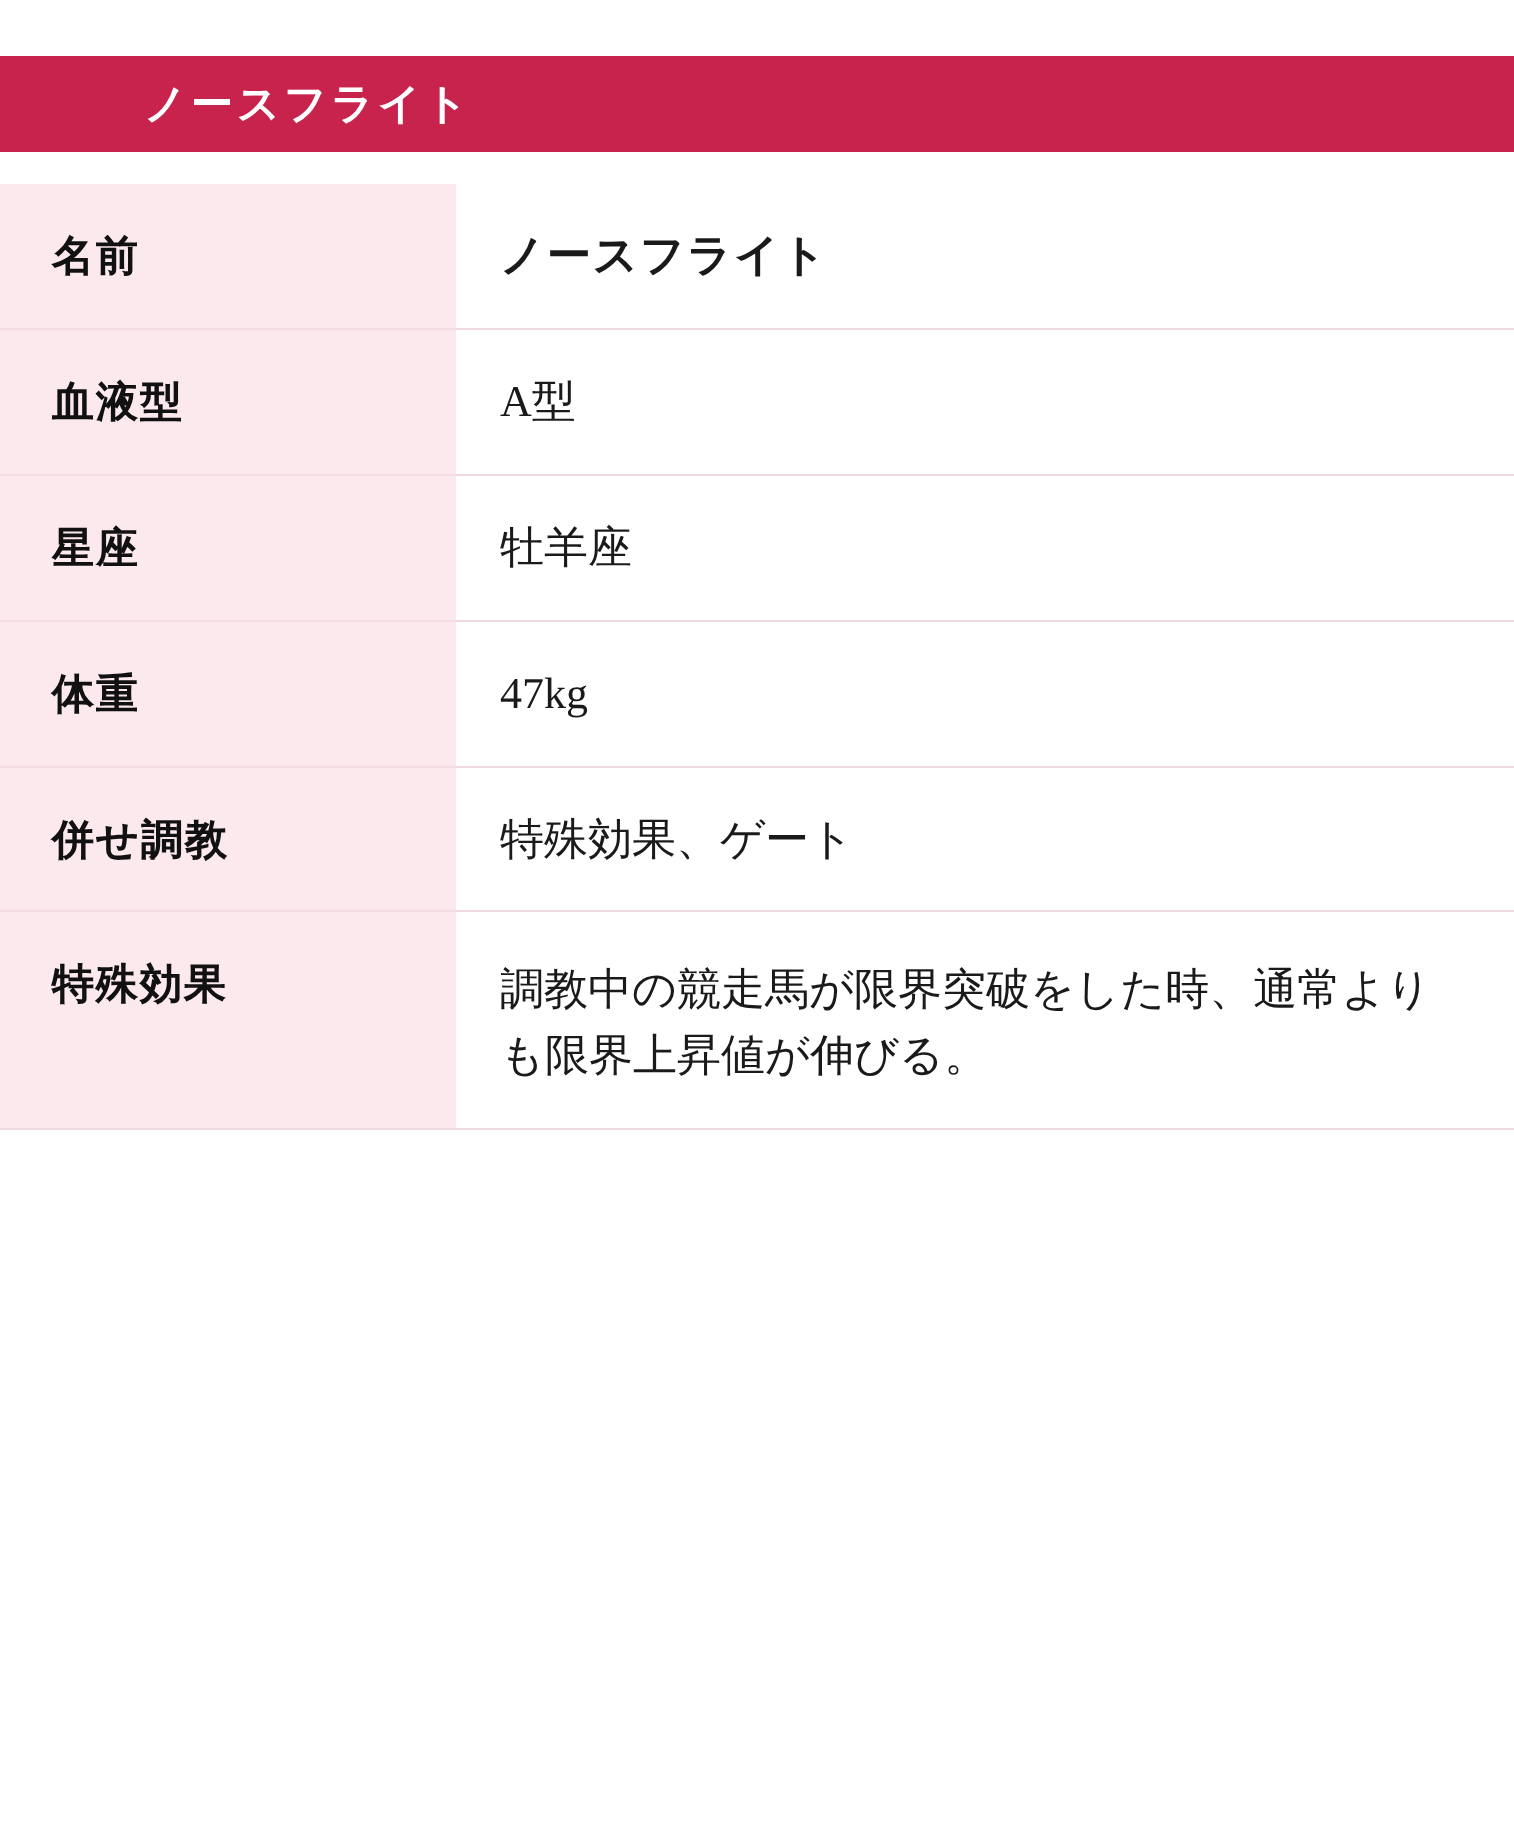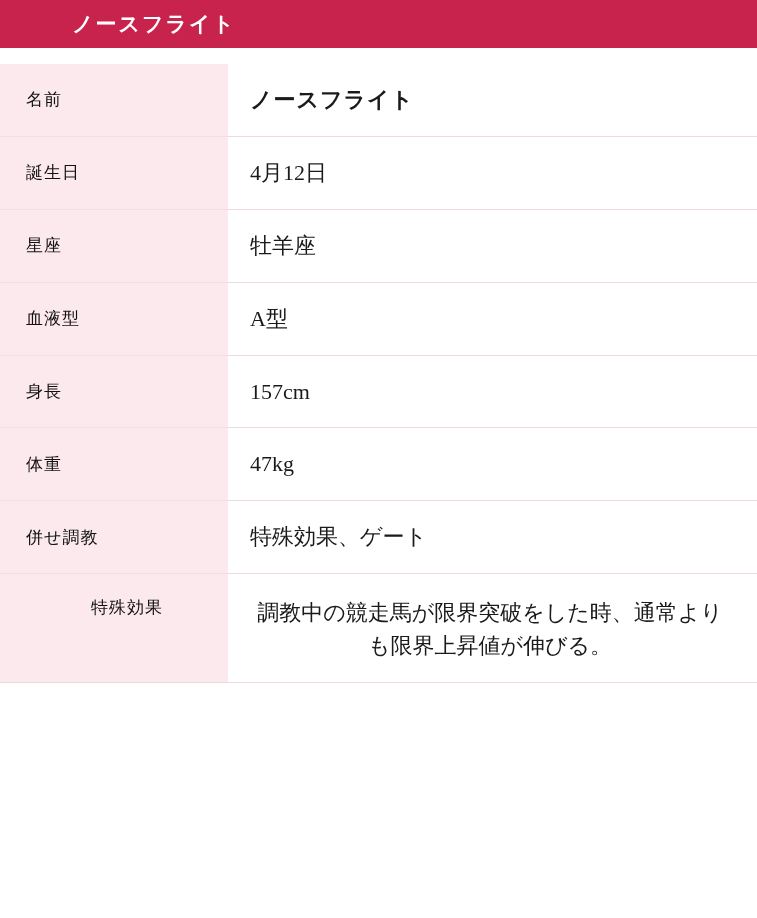--- a/index.html
+++ b/index.html
@@ -9,20 +9,21 @@
   }
   body {
     width: 757px;
     height: 918px;
     font-family: "Liberation Serif", "DejaVu Serif", serif;
     color: #1a1a1a;
   }
   .card {
     width: 757px;
     box-sizing: border-box;
+    margin-top: 28px;
   }
   .card-header {
     background: #c8234c;
     color: #ffffff;
     height: 48px;
     display: flex;
     align-items: center;
     padding-left: 72px;
     box-sizing: border-box;
   }
@@ -43,22 +44,22 @@
   }
   table.profile tr {
     border-bottom: 1px solid #f0d9e0;
   }
   table.profile th {
     width: 228px;
     background: #fce9ee;
     text-align: left;
     vertical-align: middle;
     padding: 20px 0 20px 26px;
-    font-size: 17px;
-    font-weight: normal;
+    font-size: 21px;
+    font-weight: bold;
     letter-spacing: 1px;
     color: #111111;
     box-sizing: border-box;
     border-bottom: 1px solid #f5dde5;
   }
   table.profile td {
     padding: 20px 20px 20px 22px;
     vertical-align: middle;
     font-size: 22px;
     line-height: 1.45;
@@ -76,55 +77,46 @@
     padding-top: 22px;
   }
   tr.effect-row td {
     vertical-align: top;
     padding-top: 22px;
     padding-right: 27px;
     line-height: 1.5;
   }
   tr:last-child th, tr:last-child td {
     border-bottom: none;
-    text-align: center;
   }
 </style>
 </head>
 <body>
 
 <div class="card">
 
   <div class="card-header">
     <span class="title">ノースフライト</span>
   </div>
 
   <div class="spacer"></div>
 
   <table class="profile">
     <tbody>
       <tr>
         <th>名前</th>
         <td class="name-value">ノースフライト</td>
       </tr>
       <tr>
-        <th>誕生日</th>
-        <td>4月12日</td>
+        <th>血液型</th>
+        <td>A型</td>
       </tr>
       <tr>
         <th>星座</th>
         <td>牡羊座</td>
-      </tr>
-      <tr>
-        <th>血液型</th>
-        <td>A型</td>
-      </tr>
-      <tr>
-        <th>身長</th>
-        <td>157cm</td>
       </tr>
       <tr>
         <th>体重</th>
         <td>47kg</td>
       </tr>
       <tr>
         <th>併せ調教</th>
         <td>特殊効果、ゲート</td>
       </tr>
       <tr class="effect-row">

